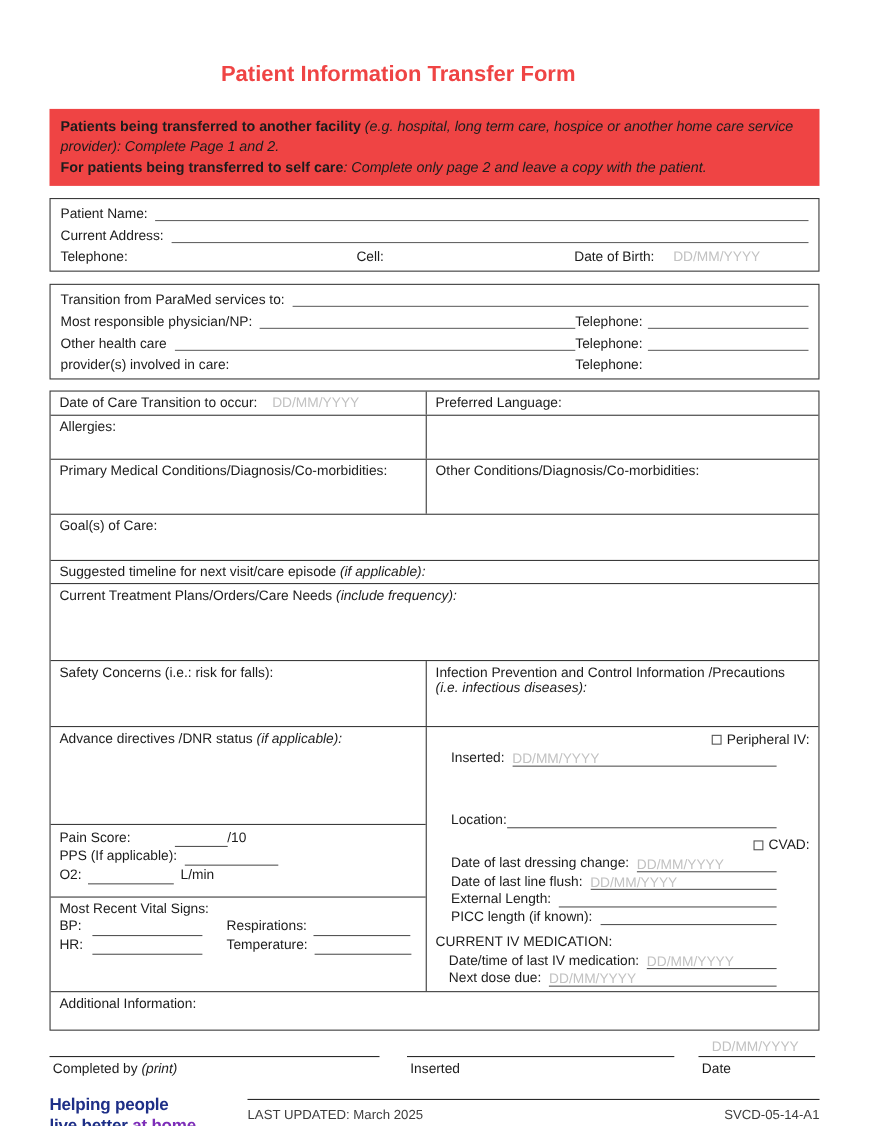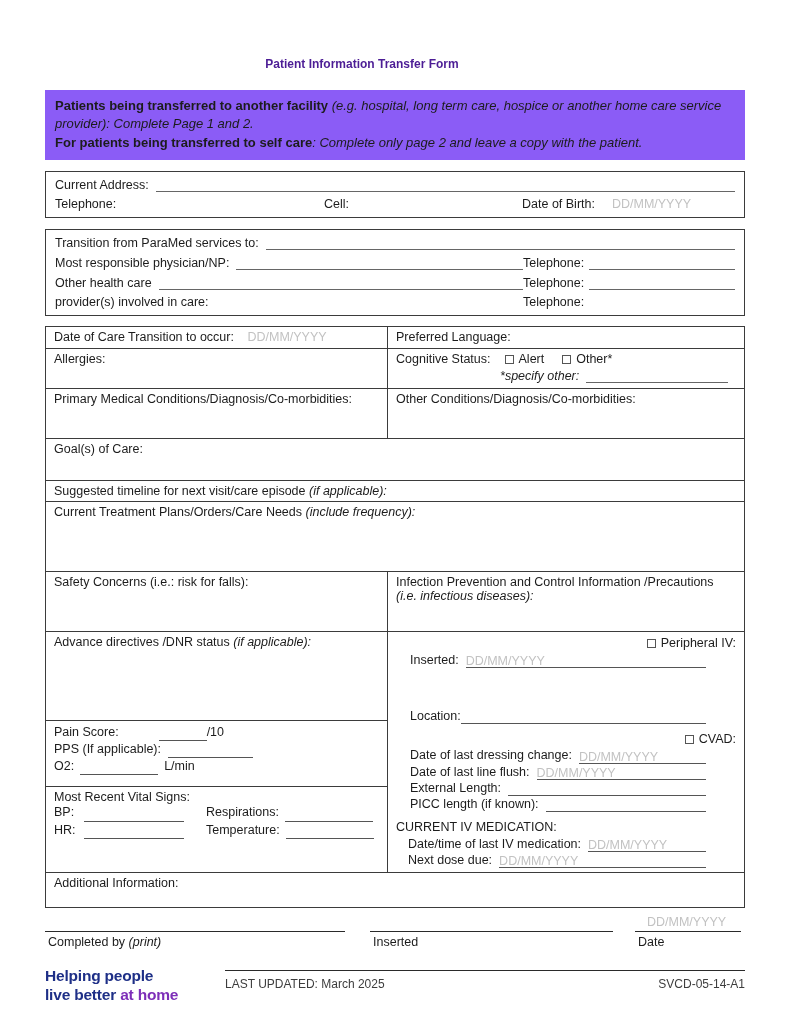--- a/index.html
+++ b/index.html
@@ -14,25 +14,25 @@
 
   
   .hdr { display:flex; align-items:flex-start; }
   .logo { width:165px; }
   .logo-topline { width:57px; height:3px; background:#272e7d; margin-bottom:2px; }
   .logo-text { font-size:30px; font-weight:bold; letter-spacing:-0.8px; line-height:1.05; }
   .logo-para { color:#272e7d; }
   .logo-med { color:#7d2eb8; }
   .logo-underline { width:80px; height:3px; background:#272e7d; margin-left:70px; margin-top:1px; }
   .title-wrap { flex:1; text-align:center; padding-top:17px; margin-right:66px; }
-  .title { font-size:12px; font-weight:bold; color:#4c1d95; }
+  .title { font-size:20px; font-weight:bold; color:#ef4444; }
 
   
   .instructions {
-    background:#8b5cf6; margin-top:19px; padding:7px 10px 8px 10px;
+    background:#ef4444; margin-top:19px; padding:7px 10px 8px 10px;
     font-size:13px; line-height:1.42;
   }
   .instructions b { font-weight:bold; }
   .instructions i { font-style:italic; }
 
   
   .box { border:1.6px solid #3b3b3b; margin-top:11px; padding:4px 9px 6px 9px; }
   .frow { display:flex; align-items:flex-end; margin-top:5px; }
   .frow:first-child { margin-top:1px; }
   .lbl { white-space:nowrap; padding-right:7px; }
@@ -121,20 +121,24 @@
     </div>
   </div>
 
   <div class="instructions">
     <div><b>Patients being transferred to another facility</b><i> (e.g. hospital, long term care, hospice or another home care service provider): Complete Page 1 and 2.</i></div>
     <div><b>For patients being transferred to self care</b><i>: Complete only page 2 and leave a copy with the patient.</i></div>
   </div>
 
   <div class="box">
     <div class="frow">
+      <span class="lbl">Patient Name:</span>
+      <span class="fill"></span>
+    </div>
+    <div class="frow">
       <span class="lbl">Current Address:</span>
       <span class="fill"></span>
     </div>
     <div class="frow">
       <span class="seg p-tel">
         <span class="lbl">Telephone:</span>
       </span>
       <span class="seg p-cell">
         <span class="lbl">Cell:</span>
       </span>
@@ -188,38 +192,20 @@
         <span class="ph" style="padding-left:10px;">DD/MM/YYYY</span>
       </div>
       <div class="cell rc h22">
         <span>Preferred Language:</span>
       </div>
     </div>
 
     <div class="trow">
       <div class="cell lc h40">
         <span>Allergies:</span>
-      </div>
-      <div class="cell rc h40">
-        <div class="cog-line1">
-          <span>Cognitive Status:</span>
-          <span class="gap"></span>
-          <span class="cog-opt">
-            <span class="cb"></span>
-            <span>Alert</span>
-          </span>
-          <span class="cog-opt">
-            <span class="cb"></span>
-            <span>Other*</span>
-          </span>
-        </div>
-        <div class="cog-line2">
-          <span class="lbl it">*specify other:</span>
-          <span class="fill"></span>
-        </div>
       </div>
     </div>
 
     <div class="trow">
       <div class="cell lc h50">
         <span>Primary Medical Conditions/Diagnosis/Co-morbidities:</span>
       </div>
       <div class="cell rc h50">
         <span>Other Conditions/Diagnosis/Co-morbidities:</span>
       </div>

